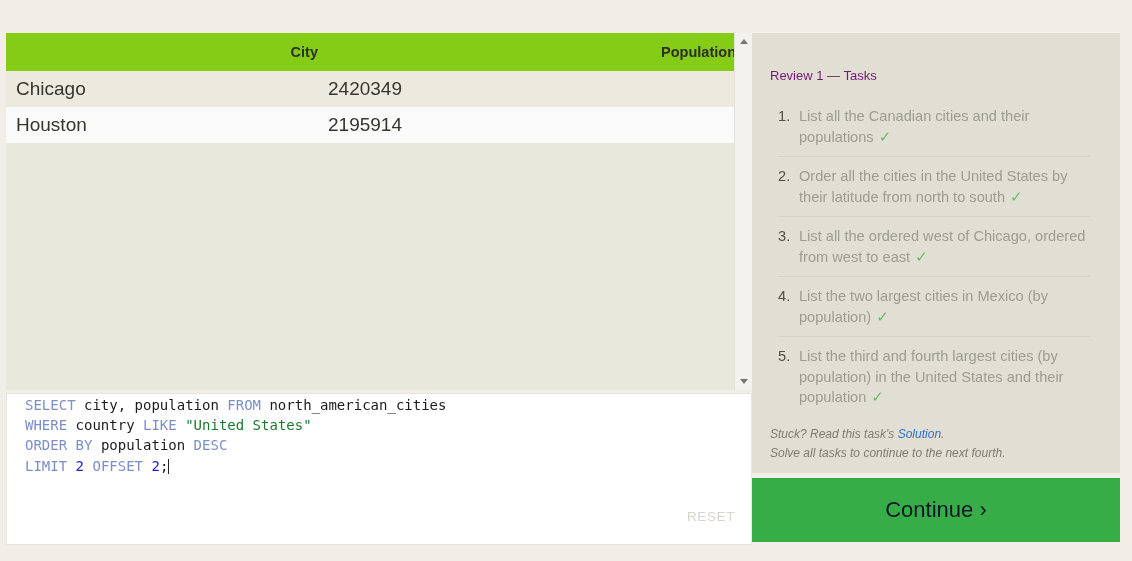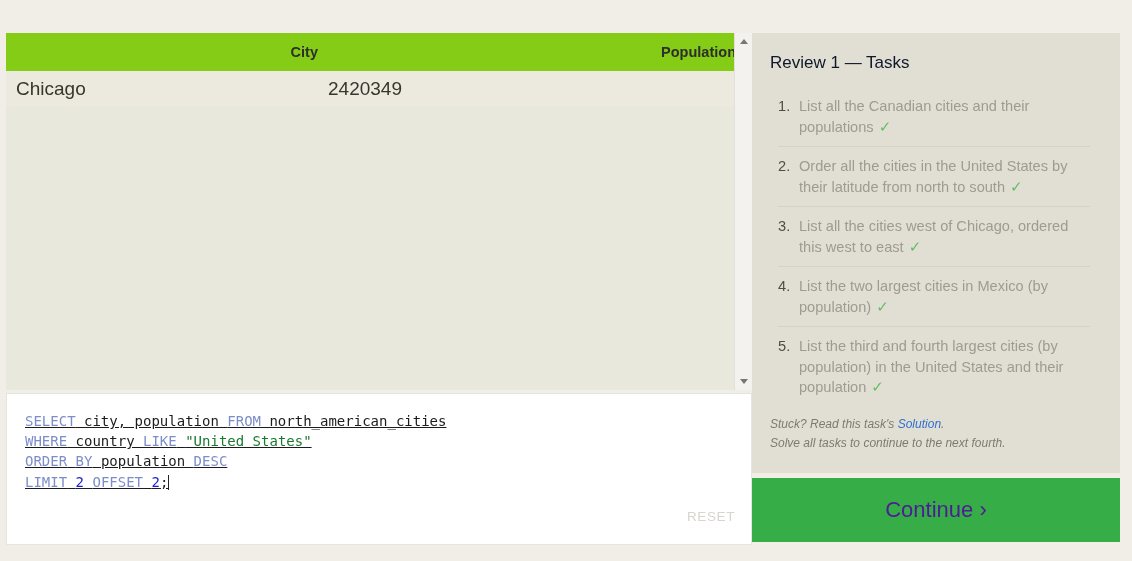--- a/index.html
+++ b/index.html
@@ -90,27 +90,26 @@
   
   #editor-panel {
     position: absolute;
     left: 6px; top: 393px;
     width: 746px; height: 152px;
     background: #ffffff;
     border: 1px solid #e6e4dc;
   }
   #code {
     position: absolute;
-    left: 18px; top: 17px;
+    left: 18px; top: 1px;
     font-family: "DejaVu Sans Mono", monospace;
     font-size: 14px;
     line-height: 20.2px;
     white-space: pre;
     color: #1c1c1c;
-    text-decoration: underline;
   }
   .kw  { color: #7c8ec9; }
   .str { color: #1a7a2e; }
   .num { color: #1f1fd0; }
   .id  { color: #1c1c1c; }
   .caret {
     display: inline-block;
     width: 1px; height: 15px;
     background: #222;
     vertical-align: -3px;
@@ -127,23 +126,24 @@
 
   
   #tasks-panel {
     position: absolute;
     left: 752px; top: 33px;
     width: 368px; height: 440px;
     background: #e1dfd3;
     padding: 20px 22px 0 18px;
   }
   #tasks-title {
-    font-size: 17px;
-    color: #0f172a;
+    font-size: 13px;
+    color: #701a75;
     margin-bottom: 14px;
+    margin-top: 15px;
   }
   ol.task-list {
     list-style: none;
     margin: 8px; padding: 0;
     counter-reset: tnum;
   }
   ol.task-list > li {
     position: relative;
     counter-increment: tnum;
     padding: 9px 0 9px 21px;
@@ -176,21 +176,21 @@
     color: #2f6fd0;
     text-decoration: none;
   }
 
   
   #continue-btn {
     position: absolute;
     left: 752px; top: 478px;
     width: 368px; height: 64px;
     background: #36ad47;
-    color: #4c1d95;
+    color: #0f172a;
     font-size: 22px;
     display: flex;
     align-items: center;
     justify-content: center;
     border: none;
     cursor: pointer;
     font-family: "Liberation Sans", sans-serif;
   }
 </style>
 </head>
@@ -211,20 +211,24 @@
           <tr>
             <th>City</th>
             <th>Population</th>
           </tr>
         </thead>
         <tbody>
           <tr class="row-even">
             <td>Chicago</td>
             <td>2420349</td>
           </tr>
+          <tr class="row-odd">
+            <td>Houston</td>
+            <td>2195914</td>
+          </tr>
         </tbody>
       </table>
     </div>
 
     <div id="table-scrollbar">
       <div class="sb-btn up">
         <span class="sb-arrow up"></span>
       </div>
       <div class="sb-btn down">
         <span class="sb-arrow down"></span>
@@ -238,21 +242,21 @@
 <span class="kw">LIMIT</span><span class="id"> </span><span class="num">2</span><span class="id"> </span><span class="kw">OFFSET</span><span class="id"> </span><span class="num">2</span><span class="id">;</span><span class="caret"></span></div>
       <div id="reset-btn">RESET</div>
     </div>
   </div>
 
   <div id="tasks-panel">
     <div id="tasks-title">Review 1 — Tasks</div>
     <ol class="task-list" id="task-list">
         <li><span>List all the Canadian cities and their populations</span><span class="check">✓</span></li>
         <li><span>Order all the cities in the United States by their latitude from north to south</span><span class="check">✓</span></li>
-        <li><span>List all the cities west of Chicago, ordered this west to east</span><span class="check">✓</span></li>
+        <li><span>List all the ordered west of Chicago, ordered from west to east</span><span class="check">✓</span></li>
         <li><span>List the two largest cities in Mexico (by population)</span><span class="check">✓</span></li>
         <li><span>List the third and fourth largest cities (by population) in the United States and their population</span><span class="check">✓</span></li>
       </ol>
     <div id="tasks-footer">
       <span>Stuck? Read this task's </span><a href="#" id="solution-link">Solution</a><span>.</span>
       <br>
       <span>Solve all tasks to continue to the next fourth.</span>
     </div>
   </div>
 

